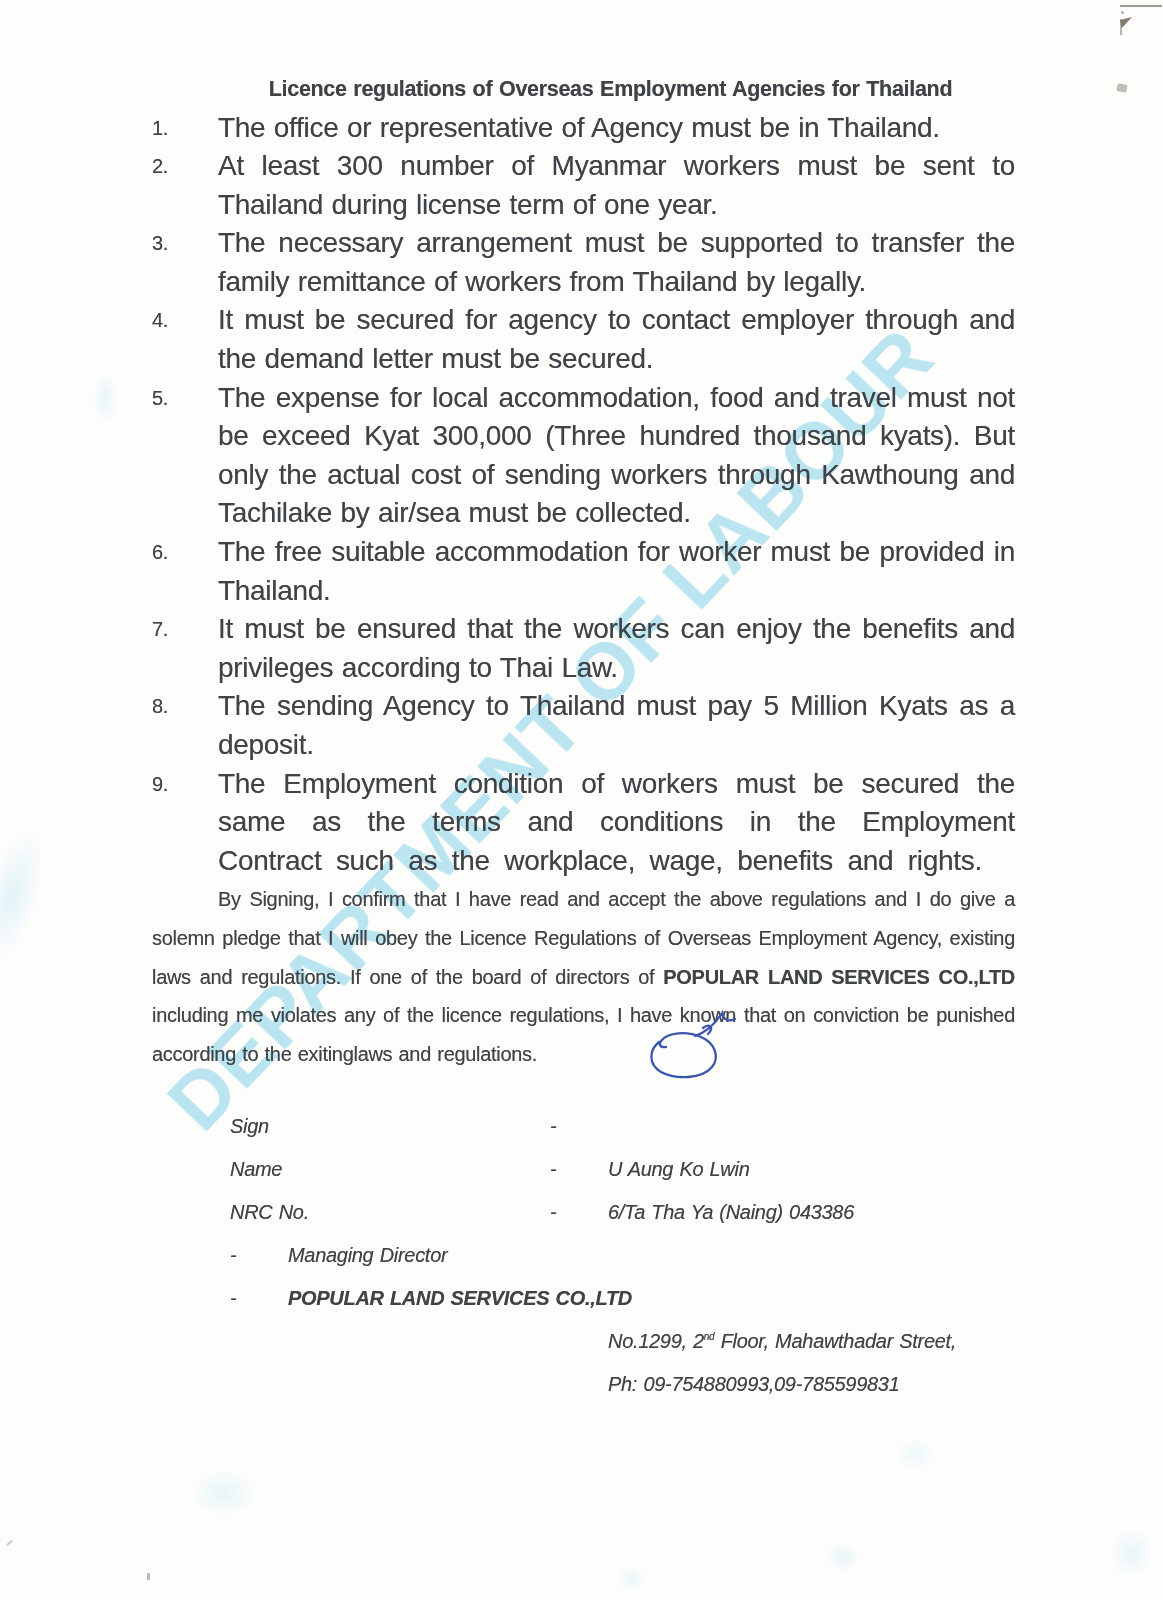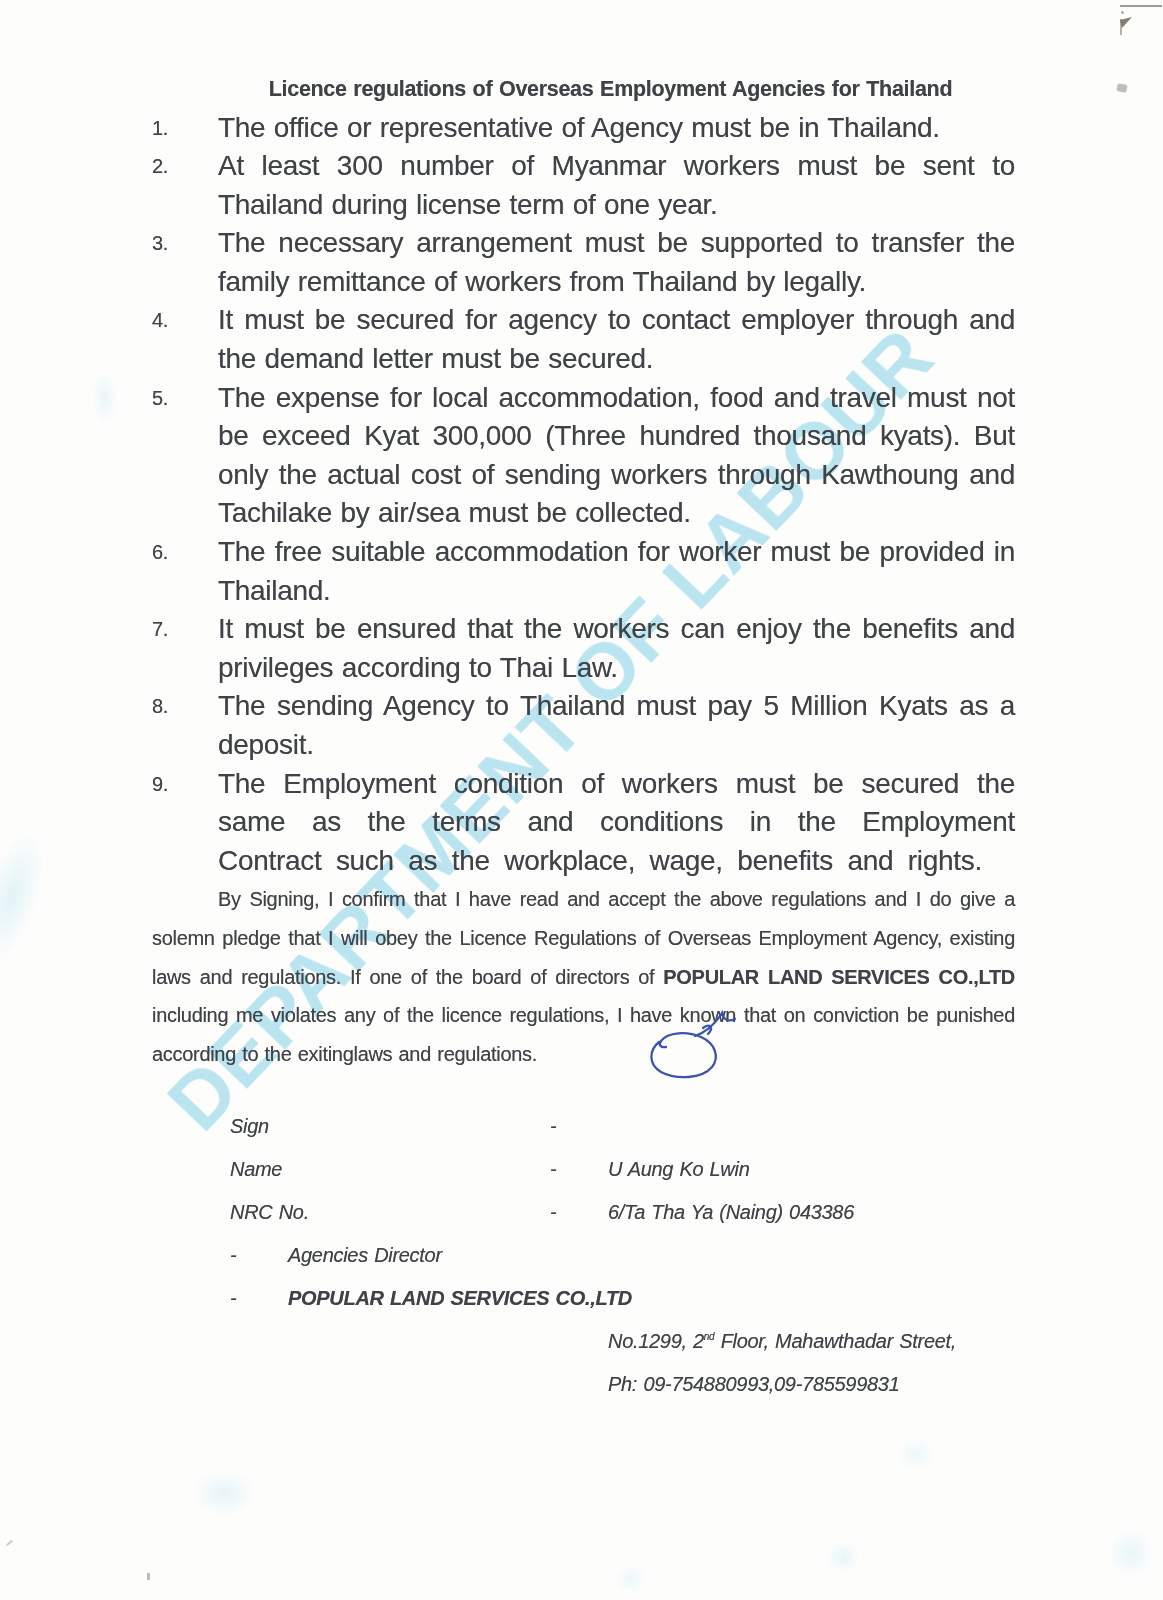--- a/index.html
+++ b/index.html
@@ -164,21 +164,21 @@
         </div>
 
         <div class="sig-row">
           <span class="sig-label">NRC No.</span>
           <span class="sig-dash">-</span>
           <span class="sig-value">6/Ta Tha Ya (Naing) 043386</span>
         </div>
 
         <div class="sig-row">
           <span class="sig-dash">-</span>
-          <span class="sig-value">Agencies Director</span>
+          <span class="sig-value">Managing Director</span>
         </div>
 
         <div class="sig-row">
           <span class="sig-dash">-</span>
           <span class="sig-value">POPULAR LAND SERVICES CO.,LTD</span>
         </div>
 
       <div class="addr-line"><span>No.1299, 2</span><sup>nd</sup><span> Floor, Mahawthadar Street,</span></div>
       <div class="addr-line">Ph: 09-754880993,09-785599831</div>
     </div>

